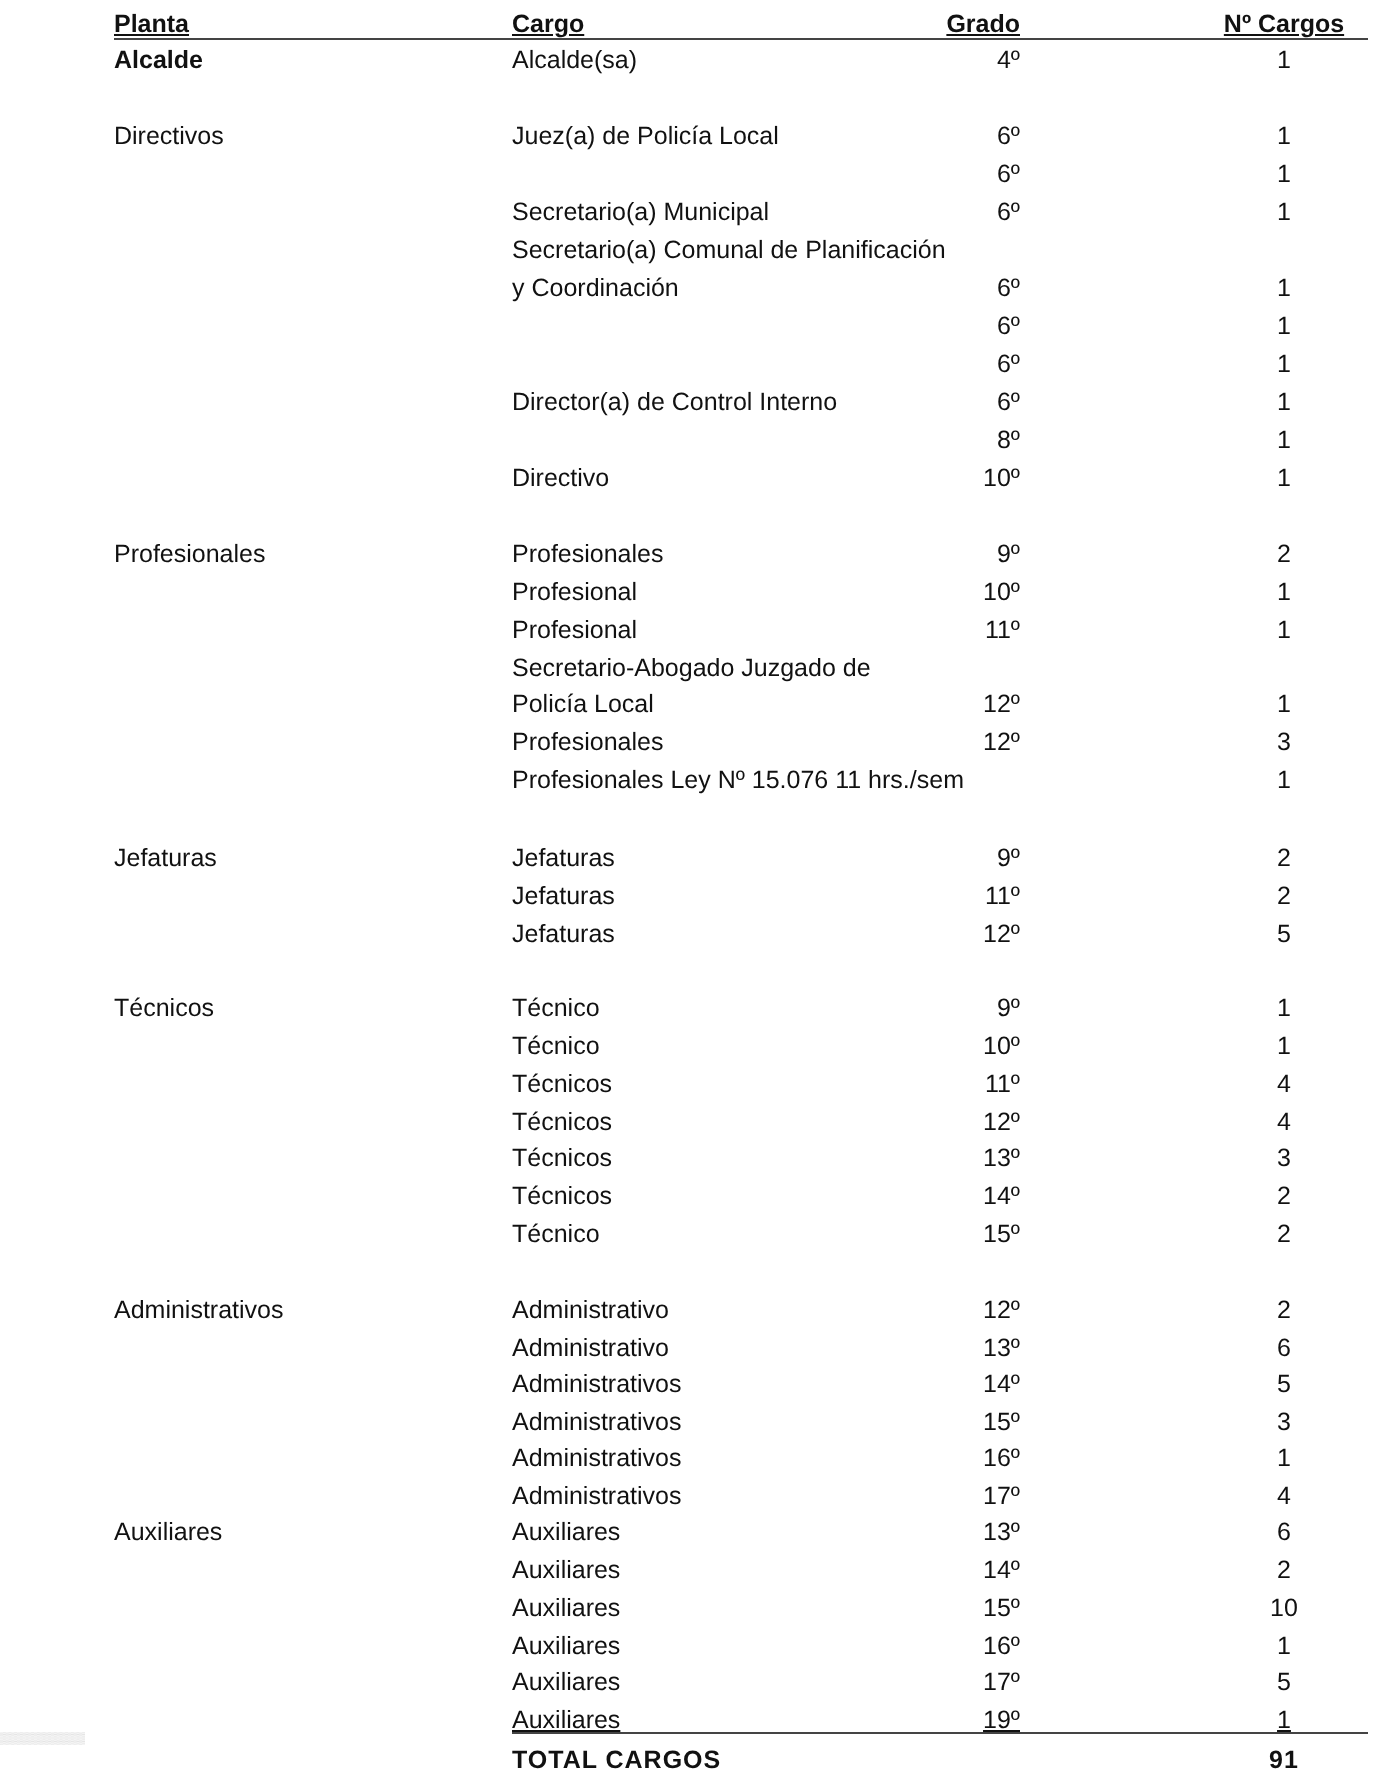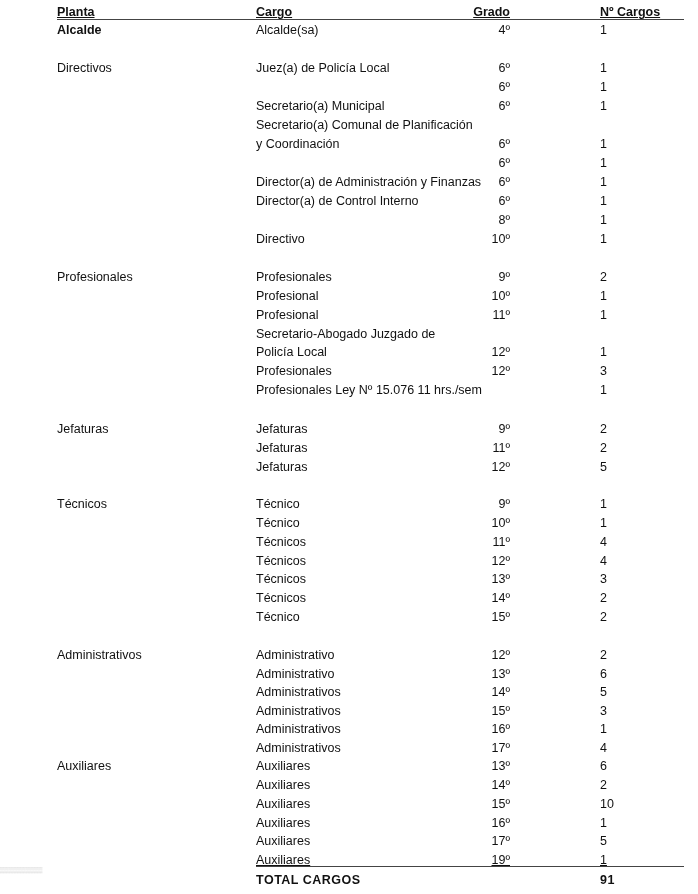--- a/index.html
+++ b/index.html
@@ -6,21 +6,21 @@
     body {
       width: 698px; height: 894px; position: relative; overflow: hidden;
       font-family: "Liberation Sans", sans-serif; color: #111;
       font-size: 12.5px;
     }
     .doc { position: absolute; left: 0; top: 0; width: 698px; }
     .row { position: absolute; left: 0; width: 698px; height: 18px; line-height: 18px; }
     .c-planta { position: absolute; left: 57px; white-space: nowrap; }
     .c-cargo { position: absolute; left: 256px; white-space: nowrap; text-align: center; }
     .c-grado { position: absolute; left: 440px; width: 70px; text-align: right; white-space: nowrap; }
-    .c-num { position: absolute; left: 600px; width: 84px; text-align: left; white-space: nowrap; }
+    .c-num { position: absolute; left: 600px; width: 84px; text-align: center; white-space: nowrap; }
     .header { font-weight: bold; }
     .header-line { position: absolute; left: 57px; width: 627px; top: 19px; height: 1px; background: #444; }
     .header .c-cargo, .header .c-planta, .header .c-grado span, .header .c-num span { text-decoration: underline; }
     .total-line { position: absolute; left: 256px; width: 428px; top: 866px; height: 1px; background: #444; }
     .last-row .c-cargo span, .last-row .c-grado span, .last-row .c-num span { text-decoration: underline; }
     .total-row { font-weight: bold; letter-spacing: 0.5px; }
     .watermark { position: absolute; left: 0; top: 867px; font-size: 6px; color: #ccc; white-space: nowrap; }
   </style>
 </head>
 <body>
@@ -71,21 +71,20 @@
         <span class="c-grado"><span>6º</span></span>
         <span class="c-num"><span>1</span></span>
       </div>
       <div class="row" style="top: 154px;">
         <span class="c-planta"></span>
         <span class="c-grado"><span>6º</span></span>
         <span class="c-num"><span>1</span></span>
       </div>
       <div class="row" style="top: 173px;">
         <span class="c-planta"></span>
-        <span class="c-cargo"><span>Director(a) de Administración y Finanzas</span></span>
         <span class="c-grado"><span>6º</span></span>
         <span class="c-num"><span>1</span></span>
       </div>
       <div class="row" style="top: 192px;">
         <span class="c-planta"></span>
         <span class="c-cargo"><span>Director(a) de Control Interno</span></span>
         <span class="c-grado"><span>6º</span></span>
         <span class="c-num"><span>1</span></span>
       </div>
       <div class="row" style="top: 211px;">

